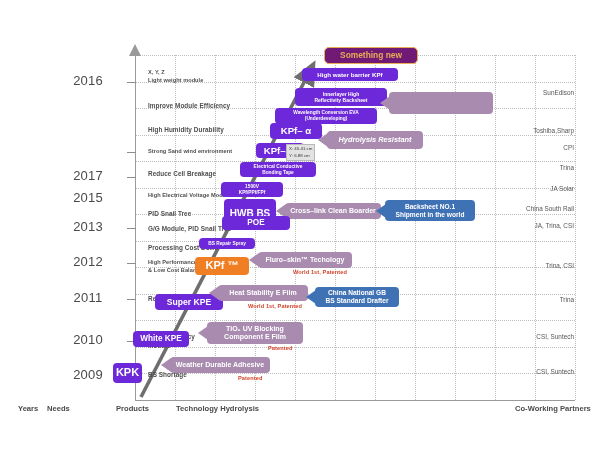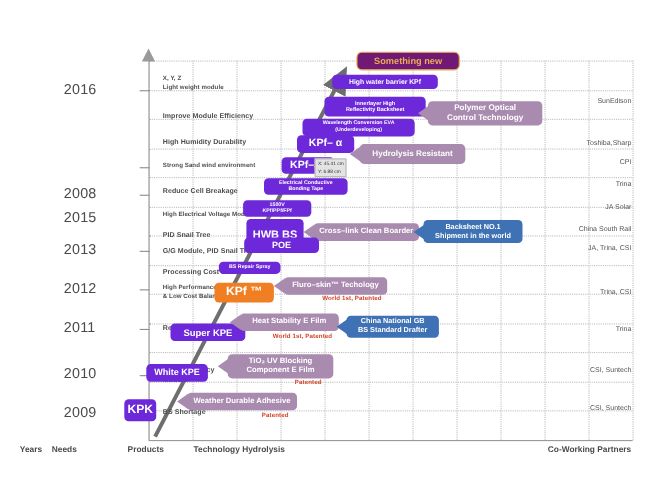--- a/index.html
+++ b/index.html
@@ -37,21 +37,21 @@
   #xaxis{
     position:absolute;left:135px;top:400px;
     width:440px;height:0;border-top:1.2px solid #9a9a9a;
   }
   .ytick{
     position:absolute;left:127px;width:9px;height:0;
     border-top:1.2px solid #8d8d8d;
   }
   .ylabel{
     position:absolute;right:0;width:60px;
-    text-align:left;
+    text-align:center;
     font-size:13px;color:#4a4a4a;
     letter-spacing:.2px;
   }
 
   
   #growth{position:absolute;left:135px;top:55px;width:440px;height:345px;pointer-events:none;}
 
   
   .need{
     position:absolute;left:148px;
@@ -161,21 +161,21 @@
   <div id="yaxis"></div>
   <div id="yarrow"></div>
   <div id="xaxis"></div>
 
   <div id="yticks">
       <div class="ytick" style="top: 82px;"></div>
       <div class="ylabel" style="top: 73px; left: 58px;">2016</div>
       <div class="ytick" style="top: 152px;"></div>
       <div class="ylabel" style="top: 143px; left: 58px; margin-top: 47px;">2015</div>
       <div class="ytick" style="top: 177px;"></div>
-      <div class="ylabel" style="top: 168px; left: 58px;">2008</div>
+      <div class="ylabel" style="top: 168px; left: 58px;">2017</div>
       <div class="ytick" style="top: 228px;"></div>
       <div class="ylabel" style="top: 219px; left: 58px;">2013</div>
       <div class="ytick" style="top: 263px;"></div>
       <div class="ylabel" style="top: 254px; left: 58px;">2012</div>
       <div class="ytick" style="top: 299px;"></div>
       <div class="ylabel" style="top: 290px; left: 58px;">2011</div>
       <div class="ytick" style="top: 341px;"></div>
       <div class="ylabel" style="top: 332px; left: 58px;">2010</div>
       <div class="ytick" style="top: 376px;"></div>
       <div class="ylabel" style="top: 367px; left: 58px;">2009</div>
@@ -209,24 +209,23 @@
       <div class="need" style="top: 371px;">BS Shortage</div>
     </div>
 
   <div id="boxes">
       <div class="box hollow" style="left: 324px; top: 47px; width: 94px; height: 17px; font-size: 8.4px;"><span>Something new</span></div>
       <div class="box amber" style="left: 302px; top: 68px; width: 96px; height: 13px; font-size: 6.2px;"><span>High water barrier KPf</span></div>
       <div class="box amber" style="left: 295px; top: 88px; width: 92px; height: 18px; font-size: 5px;"><span>Innerlayer High
 Reflectivity Backsheet</span></div>
       <div class="box amber" style="left: 275px; top: 108px; width: 102px; height: 16px; font-size: 4.8px;"><span>Wavelength Conversion EVA
 (Underdeveloping)</span></div>
-      <div class="box purple" style="left: 389px; top: 92px; width: 104px; height: 22px; font-size: 7.4px;"><span>Polymer Optical
-Control Technology</span><i class="tail"></i></div>
+      <div class="box purple" style="left: 389px; top: 92px; width: 104px; height: 22px; font-size: 7.4px;"><i class="tail"></i></div>
       <div class="box amber" style="left: 270px; top: 123px; width: 52px; height: 16px; font-size: 9.6px;"><span>KPf– α</span></div>
-      <div class="box purple" style="left: 327px; top: 131px; width: 96px; height: 18px; font-size: 7.4px;"><span>Hydrolysis Resistant</span><i class="tail"></i></div>
+      <div class="box purple" style="left: 327px; top: 131px; width: 96px; height: 18px; font-size: 7.4px; font-style: italic;"><span>Hydrolysis Resistant</span><i class="tail"></i></div>
       <div class="box amber" style="left: 256px; top: 143px; width: 48px; height: 15px; font-size: 9.6px;"><span>KPf–30</span></div>
       <div class="box amber" style="left: 240px; top: 162px; width: 76px; height: 15px; font-size: 4.8px;"><span>Electrical Conductive
 Bonding Tape</span></div>
       <div class="box amber" style="left: 221px; top: 182px; width: 62px; height: 15px; font-size: 4.8px;"><span>1500V
 KPf/PPf/FPf</span></div>
       <div class="box amber" style="left: 224px; top: 199px; width: 52px; height: 30px; font-size: 10px;"><span>HWB BS</span></div>
       <div class="box purple" style="left: 285px; top: 203px; width: 96px; height: 16px; font-size: 7px;"><span>Cross–link Clean Boarder</span><i class="tail"></i></div>
       <div class="box blue" style="left: 385px; top: 200px; width: 90px; height: 21px; font-size: 6.6px;"><span>Backsheet NO.1
 Shipment in the world</span><i class="tail"></i></div>
       <div class="box amber" style="left: 222px; top: 216px; width: 68px; height: 14px; font-size: 8.2px;"><span>POE</span></div>
@@ -263,19 +262,19 @@
       <div class="partner" style="top: 296px;">Trina</div>
       <div class="partner" style="top: 333px;">CSI, Suntech</div>
       <div class="partner" style="top: 368px;">CSI, Suntech</div>
     </div>
 
   <div id="footer">
       <div class="foot" style="left: 18px;">Years</div>
       <div class="foot" style="left: 47px;">Needs</div>
       <div class="foot" style="left: 116px;">Products</div>
       <div class="foot" style="left: 176px;">Technology Hydrolysis</div>
-      <div class="foot" style="left: 498px;">Co-Working Partners</div>
+      <div class="foot" style="left: 515px;">Co-Working Partners</div>
     </div>
 
   <div id="tip">X: 45.41 cm
 Y: 6.88 cm</div>
 
 </div>
 
 </body></html>

